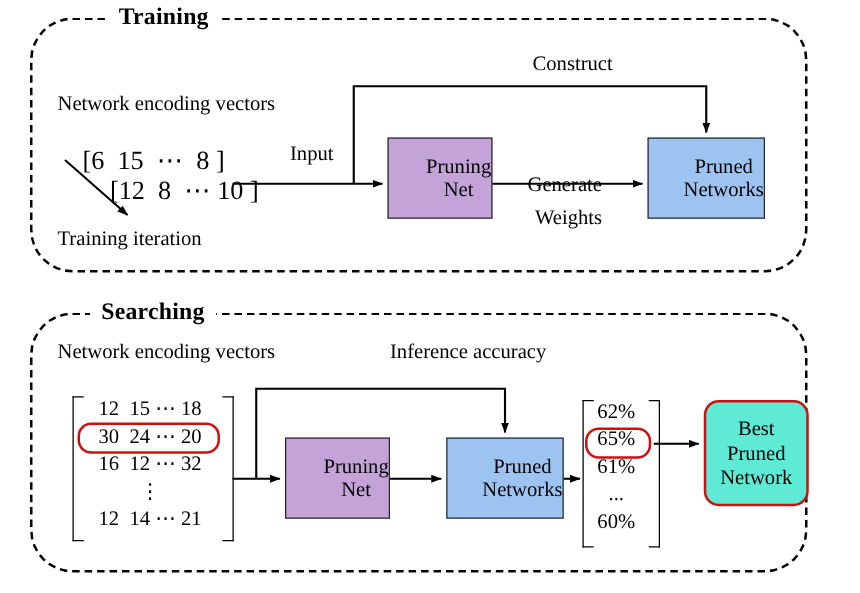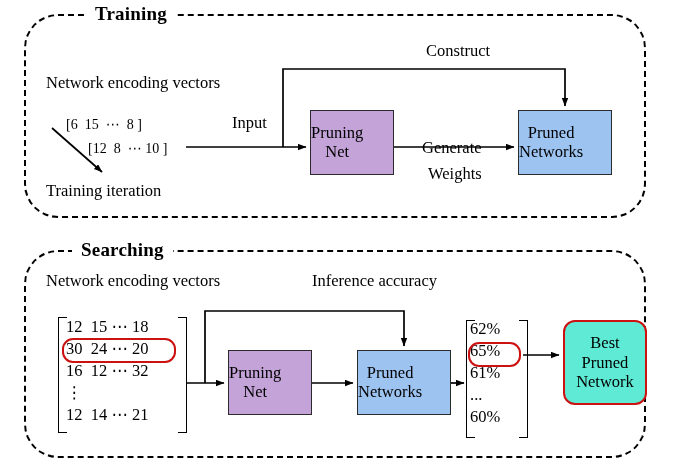--- a/index.html
+++ b/index.html
@@ -7,31 +7,31 @@
        font-family:"Liberation Serif","DejaVu Serif",serif;color:#000;}
   .panel{position:absolute;border:2px dashed #000;border-radius:34px;box-sizing:border-box;}
   #training-panel{left:24px;top:14px;width:622px;height:204px;}
   #searching-panel{left:24px;top:250px;width:622px;height:208px;}
   .panel-title{position:absolute;background:#fff;font-weight:bold;font-size:19px;
                padding:0 9px;letter-spacing:.2px;}
   #training-title{left:86px;top:3px;}
   #searching-title{left:72px;top:239px;}
   .lbl{position:absolute;font-size:16.5px;white-space:nowrap;line-height:1.15;}
   .box{position:absolute;box-sizing:border-box;border:1.6px solid #2b2b2b;
-       display:flex;align-items:center;justify-content:flex-start;text-align:center;
+       display:flex;align-items:center;justify-content:flex-end;text-align:center;
        font-size:16.5px;line-height:1.12;}
   .purple{background:#c3a3d8;}
   .blue{background:#9dc3f0;}
   .redbox{position:absolute;box-sizing:border-box;border:2.2px solid #cc1111;
           border-radius:12px;background:#5eead4;display:flex;align-items:center;
           justify-content:center;text-align:center;font-size:16.5px;line-height:1.2;}
   svg{position:absolute;left:0;top:0;width:688px;height:474px;overflow:visible;
       pointer-events:none;}
-  .vec{position:absolute;font-size:14px;white-space:pre;}
-  .matrix{position:absolute;font-size:16.5px;line-height:1.08;white-space:pre;}
+  .vec{position:absolute;font-size:21px;white-space:pre;}
+  .matrix{position:absolute;font-size:16.5px;text-align:center;line-height:1.08;white-space:pre;}
   .mrow{height:22px;}
   .bracket{position:absolute;width:9px;box-sizing:border-box;
            border-top:1.8px solid #000;border-bottom:1.8px solid #000;}
   .bracket.l{border-left:1.8px solid #000;}
   .bracket.r{border-right:1.8px solid #000;}
   .hl{position:absolute;box-sizing:border-box;border:2.2px solid #cc1111;border-radius:11px;}
 </style>
 </head>
 <body>
 

